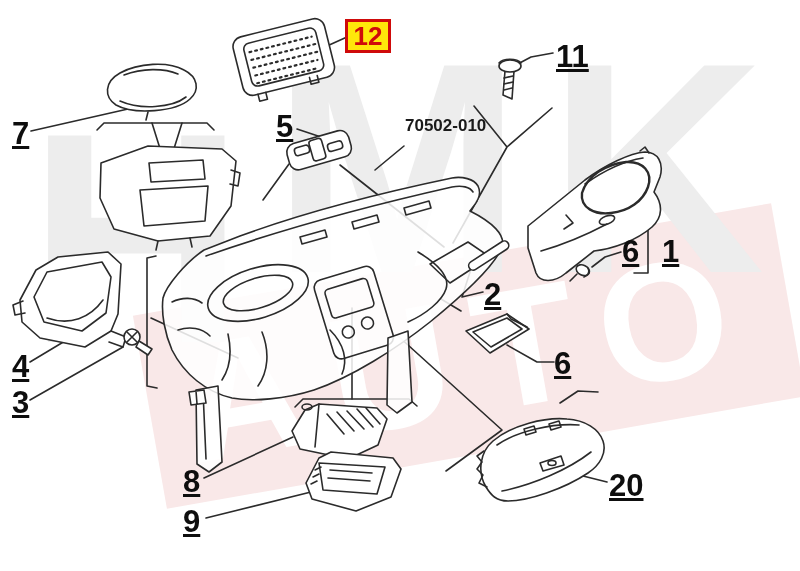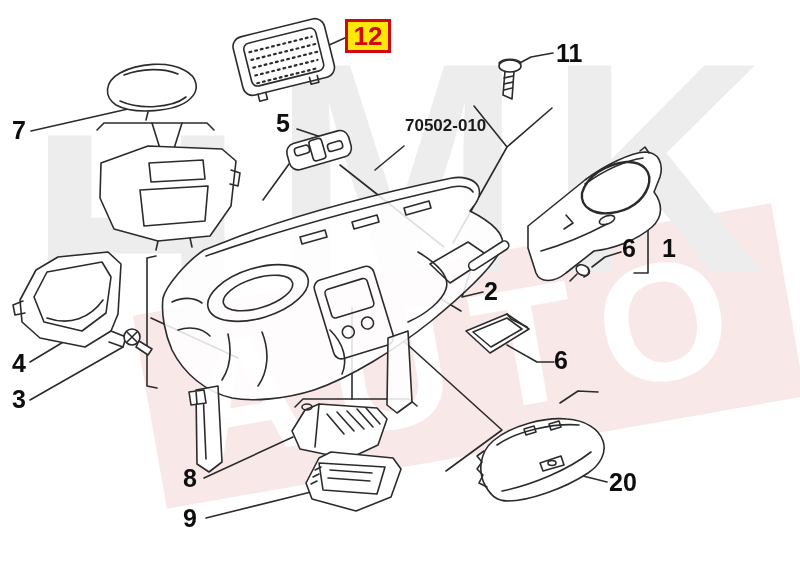--- a/index.html
+++ b/index.html
@@ -12,21 +12,21 @@
   .wm-band span{font-weight:700;font-size:168px;letter-spacing:26px;color:#ffffff;line-height:1;}
   .wm-letter{position:absolute;font-weight:700;color:#ededed;line-height:1;z-index:2;}
   .wm-h{left:28px;top:88px;font-size:300px;}
   .wm-m{left:272px;top:18px;font-size:300px;}
   .wm-k{left:548px;top:18px;font-size:300px;}
   .wm-bottom{position:absolute;left:46px;top:452px;font-weight:700;font-size:100px;
              letter-spacing:1px;color:#ebebeb;z-index:2;line-height:1;}
   
   svg.art{position:absolute;left:0;top:0;z-index:3;}
   
-  .lbl{position:absolute;z-index:4;font-weight:700;font-size:25px;color:#0e0e0e;line-height:1;}
+  .lbl{position:absolute;z-index:4;font-weight:700;font-size:31px;color:#0e0e0e;line-height:1;text-decoration:underline;}
   .lbl-1{left:662px;top:236px;} .lbl-2{left:484px;top:279px;}
   .lbl-3{left:12px;top:387px;}  .lbl-4{left:12px;top:351px;}
   .lbl-5{left:276px;top:111px;} .lbl-6{left:622px;top:236px;}
   .lbl-7{left:12px;top:118px;}  .lbl-8{left:183px;top:466px;}
   .lbl-9{left:183px;top:506px;} .lbl-10{left:609px;top:470px;}
   .lbl-11{left:556px;top:41px;} .lbl-13{left:554px;top:348px;}
   .hl-box{position:absolute;left:345px;top:19px;width:40px;height:28px;z-index:4;
           background:#ffe70a;border:3px solid #cf0a0a;color:#cf0a0a;
           font-weight:700;font-size:26px;line-height:28px;text-align:center;}
   .part-code{position:absolute;left:405px;top:116px;z-index:4;

